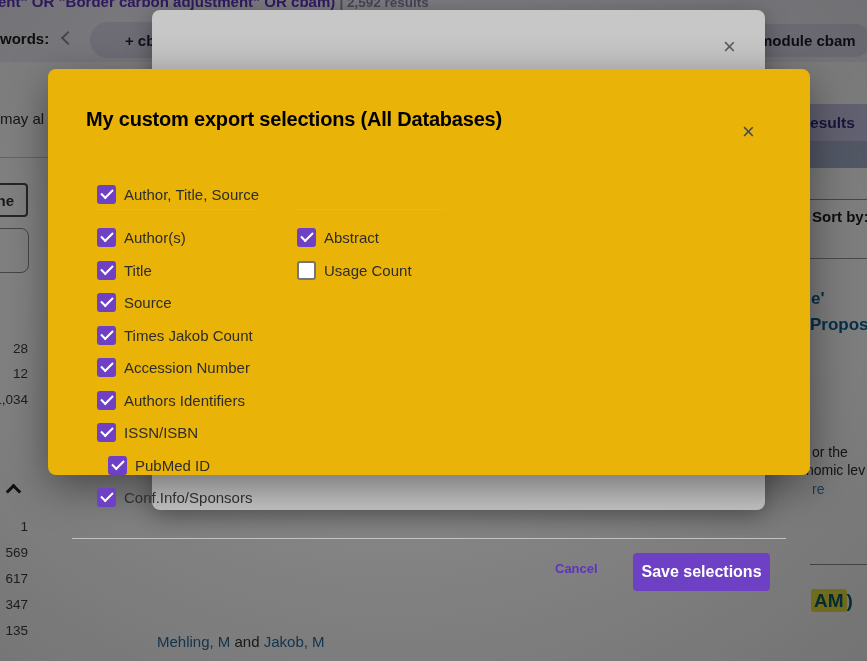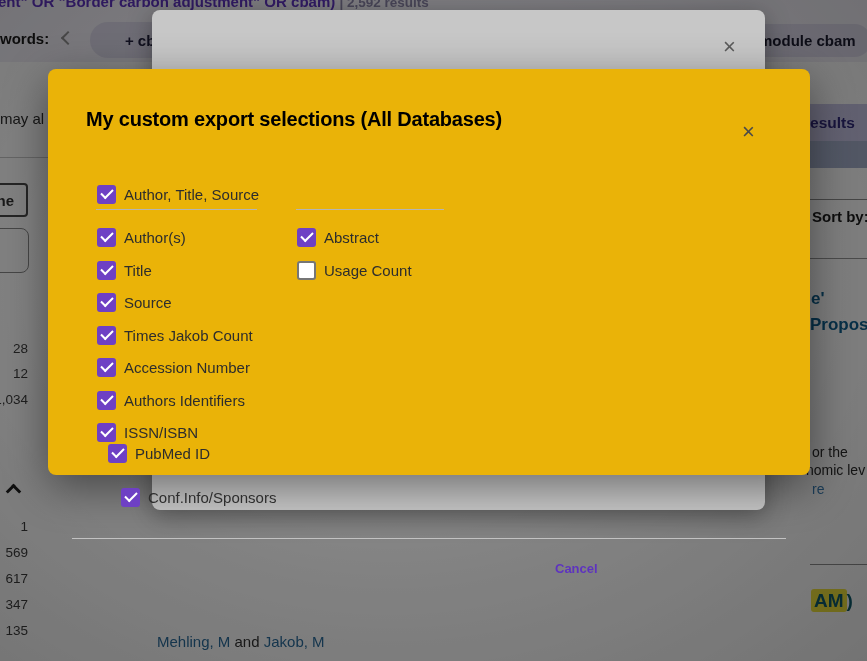--- a/index.html
+++ b/index.html
@@ -185,37 +185,40 @@
       <span class="cb-label">Accession Number</span>
     </div>
     <div class="cb-row" style="left:49px;top:321px;">
       <span class="cb cb--checked"></span>
       <span class="cb-label">Authors Identifiers</span>
     </div>
     <div class="cb-row" style="left:49px;top:353px;">
       <span class="cb cb--checked"></span>
       <span class="cb-label">ISSN/ISBN</span>
     </div>
-    <div class="cb-row" style="left:49px;top:374px;padding-left:11px;">
+    <div class="cb-row" style="left:49px;top:386px;padding-left:11px;">
       <span class="cb cb--checked"></span>
       <span class="cb-label">PubMed ID</span>
     </div>
-    <div class="cb-row" style="left:49px;top:418px;margin-left:24px;">
+    <div class="cb-row" style="left:49px;top:418px;">
       <span class="cb cb--checked"></span>
       <span class="cb-label">Conf.Info/Sponsors</span>
     </div>
 
     <div class="col-div" style="left:248px;top:140px;width:148px;"></div>
 
     <div class="cb-row" style="left:249px;top:158px;">
       <span class="cb cb--checked"></span>
       <span class="cb-label">Abstract</span>
     </div>
     <div class="cb-row" style="left:249px;top:191px;">
       <span class="cb cb--unchecked"></span>
       <span class="cb-label">Usage Count</span>
     </div>
 
     <div class="foot-div"></div>
     <span class="btn-cancel">Cancel</span>
+    <div class="btn-save">
+      <span>Save selections</span>
+    </div>
   </div>
 
 </div>
 
 </body></html>

